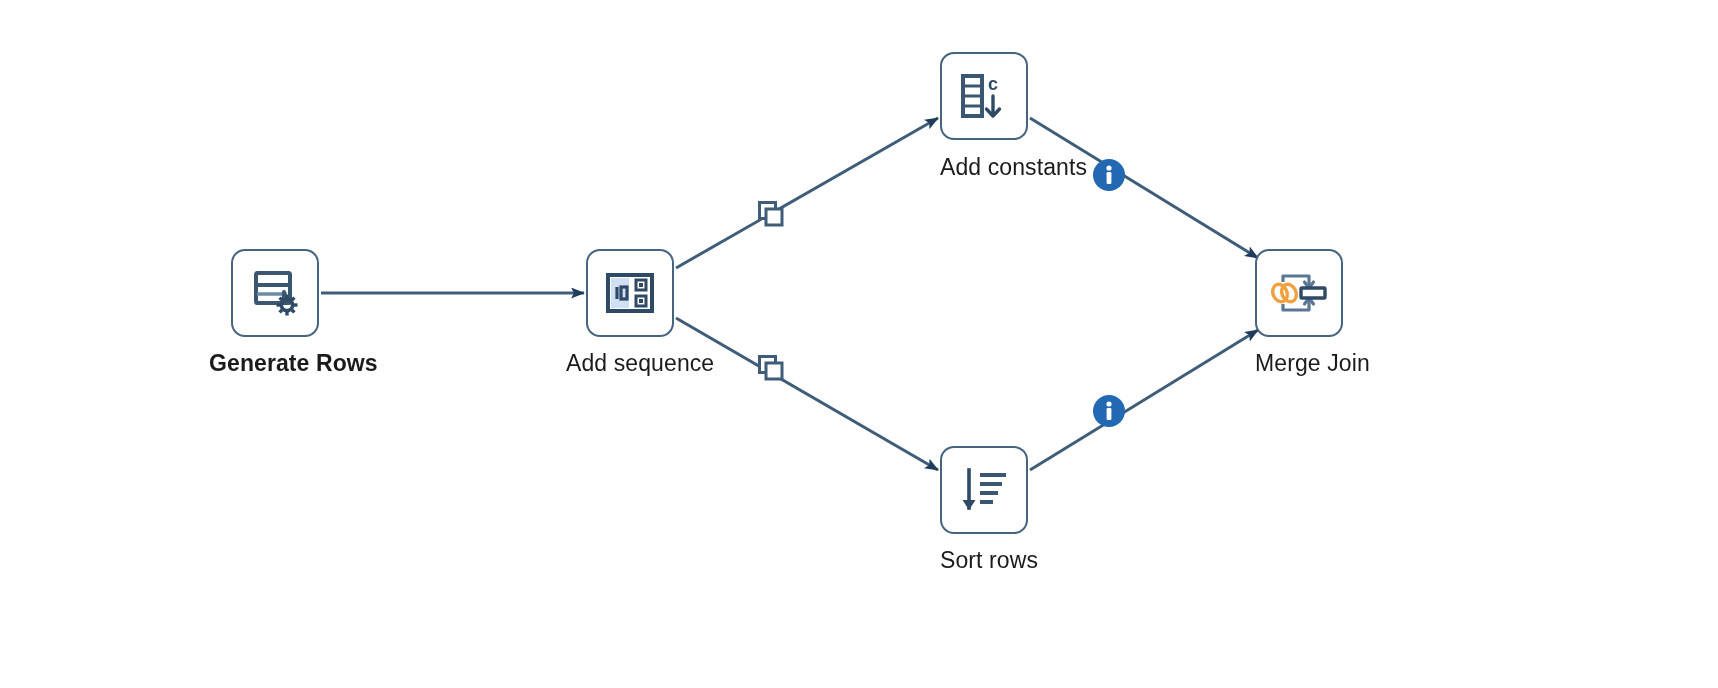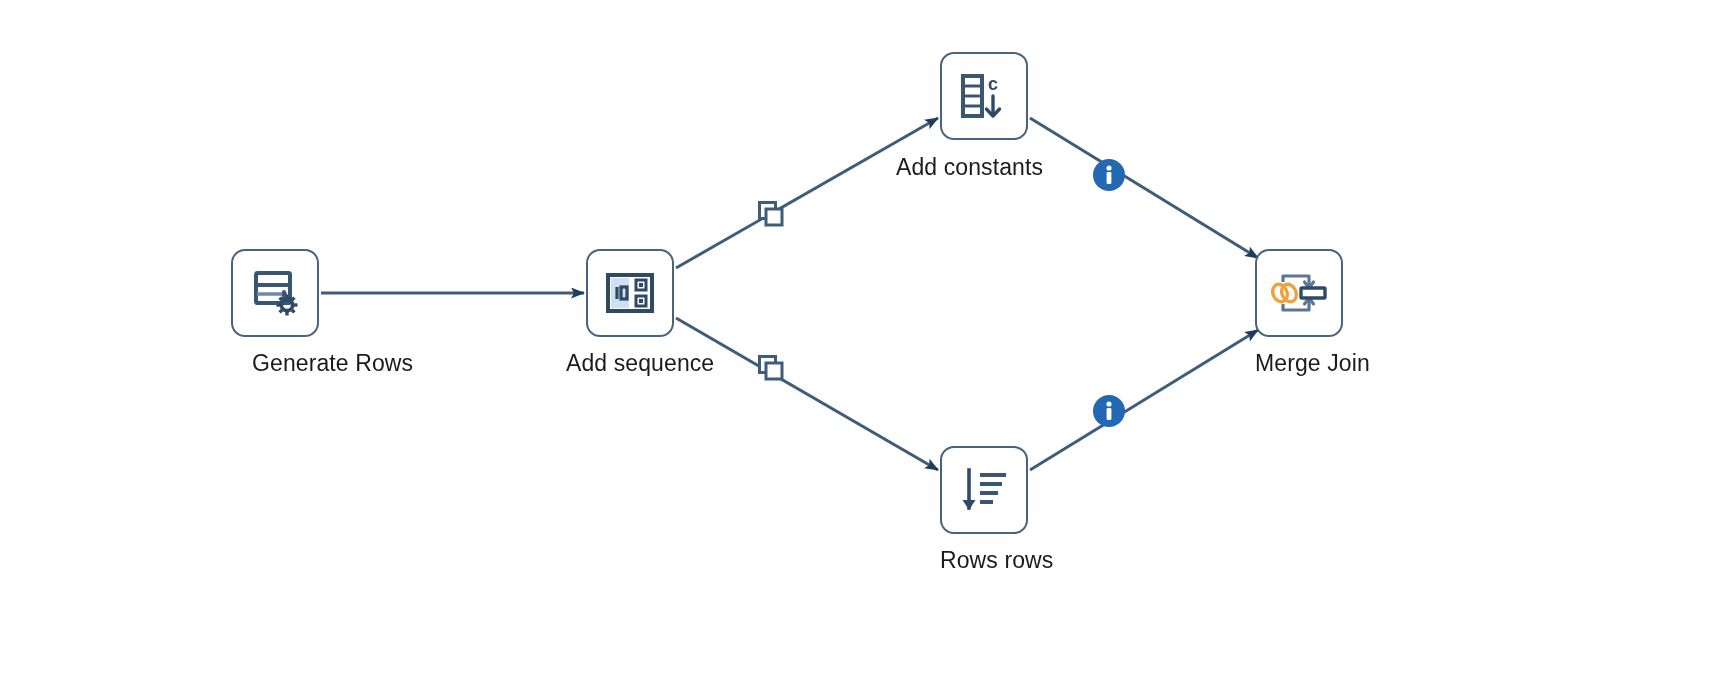--- a/index.html
+++ b/index.html
@@ -108,21 +108,21 @@
             <line x1="7" y1="0" x2="10.5" y2="0"></line>
             <line x1="-7.4" y1="-7.4" x2="-5" y2="-5"></line>
             <line x1="5" y1="5" x2="7.4" y2="7.4"></line>
             <line x1="7.4" y1="-7.4" x2="5" y2="-5"></line>
             <line x1="-5" y1="5" x2="-7.4" y2="7.4"></line>
           </g>
         </g>
       </svg>
     </span>
   </div>
-  <div class="node-label" style="left:231px; top:350px; width:88px; text-align:left; transform:translateX(-50%); margin-left:65px;">Generate Rows</div>
+  <div class="node-label" style="left:231px; top:350px; width:88px; text-align:left; transform:translateX(-50%); margin-left:22px;font-weight:bold;">Generate Rows</div>
 
   <div class="node" style="left:586px; top:249px;">
     <span>
       <svg width="56" height="56" viewBox="0 0 56 56">
         <rect x="6" y="10" width="44" height="36" fill="#ffffff" stroke="#2e4a66" stroke-width="4"></rect>
         <rect x="9" y="13" width="18" height="30" fill="#cfe0f2" stroke="none"></rect>
         <g fill="none" stroke="#2e4a66" stroke-width="3.2">
           <line x1="15" y1="22" x2="15" y2="34"></line>
           <rect x="19" y="22" width="6" height="12"></rect>
         </g>
@@ -145,39 +145,39 @@
           <line x1="9" y1="38" x2="26" y2="38"></line>
         </g>
         <text x="38" y="22" font-family="'Liberation Sans', sans-serif" font-size="18" font-weight="bold" fill="#2e4a66" text-anchor="middle">c</text>
         <g stroke="#2e4a66" stroke-width="3.4" fill="none" stroke-linecap="round">
           <line x1="38" y1="28" x2="38" y2="47"></line>
           <path d="M31.5 41 L38 48 L44.5 41" stroke-linejoin="round"></path>
         </g>
       </svg>
     </span>
   </div>
-  <div class="node-label" style="left:940px; top:154px; width:88px; text-align:center; transform:translateX(-50%); ">Add constants</div>
+  <div class="node-label" style="left:940px; top:154px; width:88px; text-align:center; transform:translateX(-50%); margin-left:44px;">Add constants</div>
 
   <div class="node" style="left:940px; top:446px;">
     <span>
       <svg width="56" height="56" viewBox="0 0 56 56">
         <g stroke="#2e4a66" stroke-width="3.6" fill="none" stroke-linecap="square">
           <line x1="13" y1="8" x2="13" y2="46"></line>
         </g>
         <path d="M6.5 38 L13 48 L19.5 38 Z" fill="#2e4a66"></path>
         <g stroke="#3a5670" stroke-width="4" stroke-linecap="butt">
           <line x1="24" y1="13" x2="50" y2="13"></line>
           <line x1="24" y1="22" x2="46" y2="22"></line>
           <line x1="24" y1="31" x2="42" y2="31"></line>
           <line x1="24" y1="40" x2="37" y2="40"></line>
         </g>
       </svg>
     </span>
   </div>
-  <div class="node-label" style="left:940px; top:547px; width:88px; text-align:center; transform:translateX(-50%); margin-left:44px;">Rows rows</div>
+  <div class="node-label" style="left:940px; top:547px; width:88px; text-align:center; transform:translateX(-50%); margin-left:44px;">Sort rows</div>
 
   <div class="node" style="left:1255px; top:249px;">
     <span>
       <svg width="60" height="56" viewBox="0 0 60 56">
         <path d="M14 17 L14 11 L40 11 L40 21" fill="none" stroke="#5b7793" stroke-width="3.2" stroke-linejoin="round"></path>
         <path d="M35.5 17 L40 23 L44.5 17" fill="none" stroke="#5b7793" stroke-width="3.2" stroke-linejoin="round" stroke-linecap="round"></path>
         <path d="M14 39 L14 45 L40 45 L40 35" fill="none" stroke="#5b7793" stroke-width="3.2" stroke-linejoin="round"></path>
         <path d="M35.5 39 L40 33 L44.5 39" fill="none" stroke="#5b7793" stroke-width="3.2" stroke-linejoin="round" stroke-linecap="round"></path>
         <rect x="32" y="23" width="24" height="10" rx="1" fill="#ffffff" stroke="#2e4a66" stroke-width="3.4"></rect>
         <g stroke="#f0a03c" stroke-width="3.4" fill="none">

